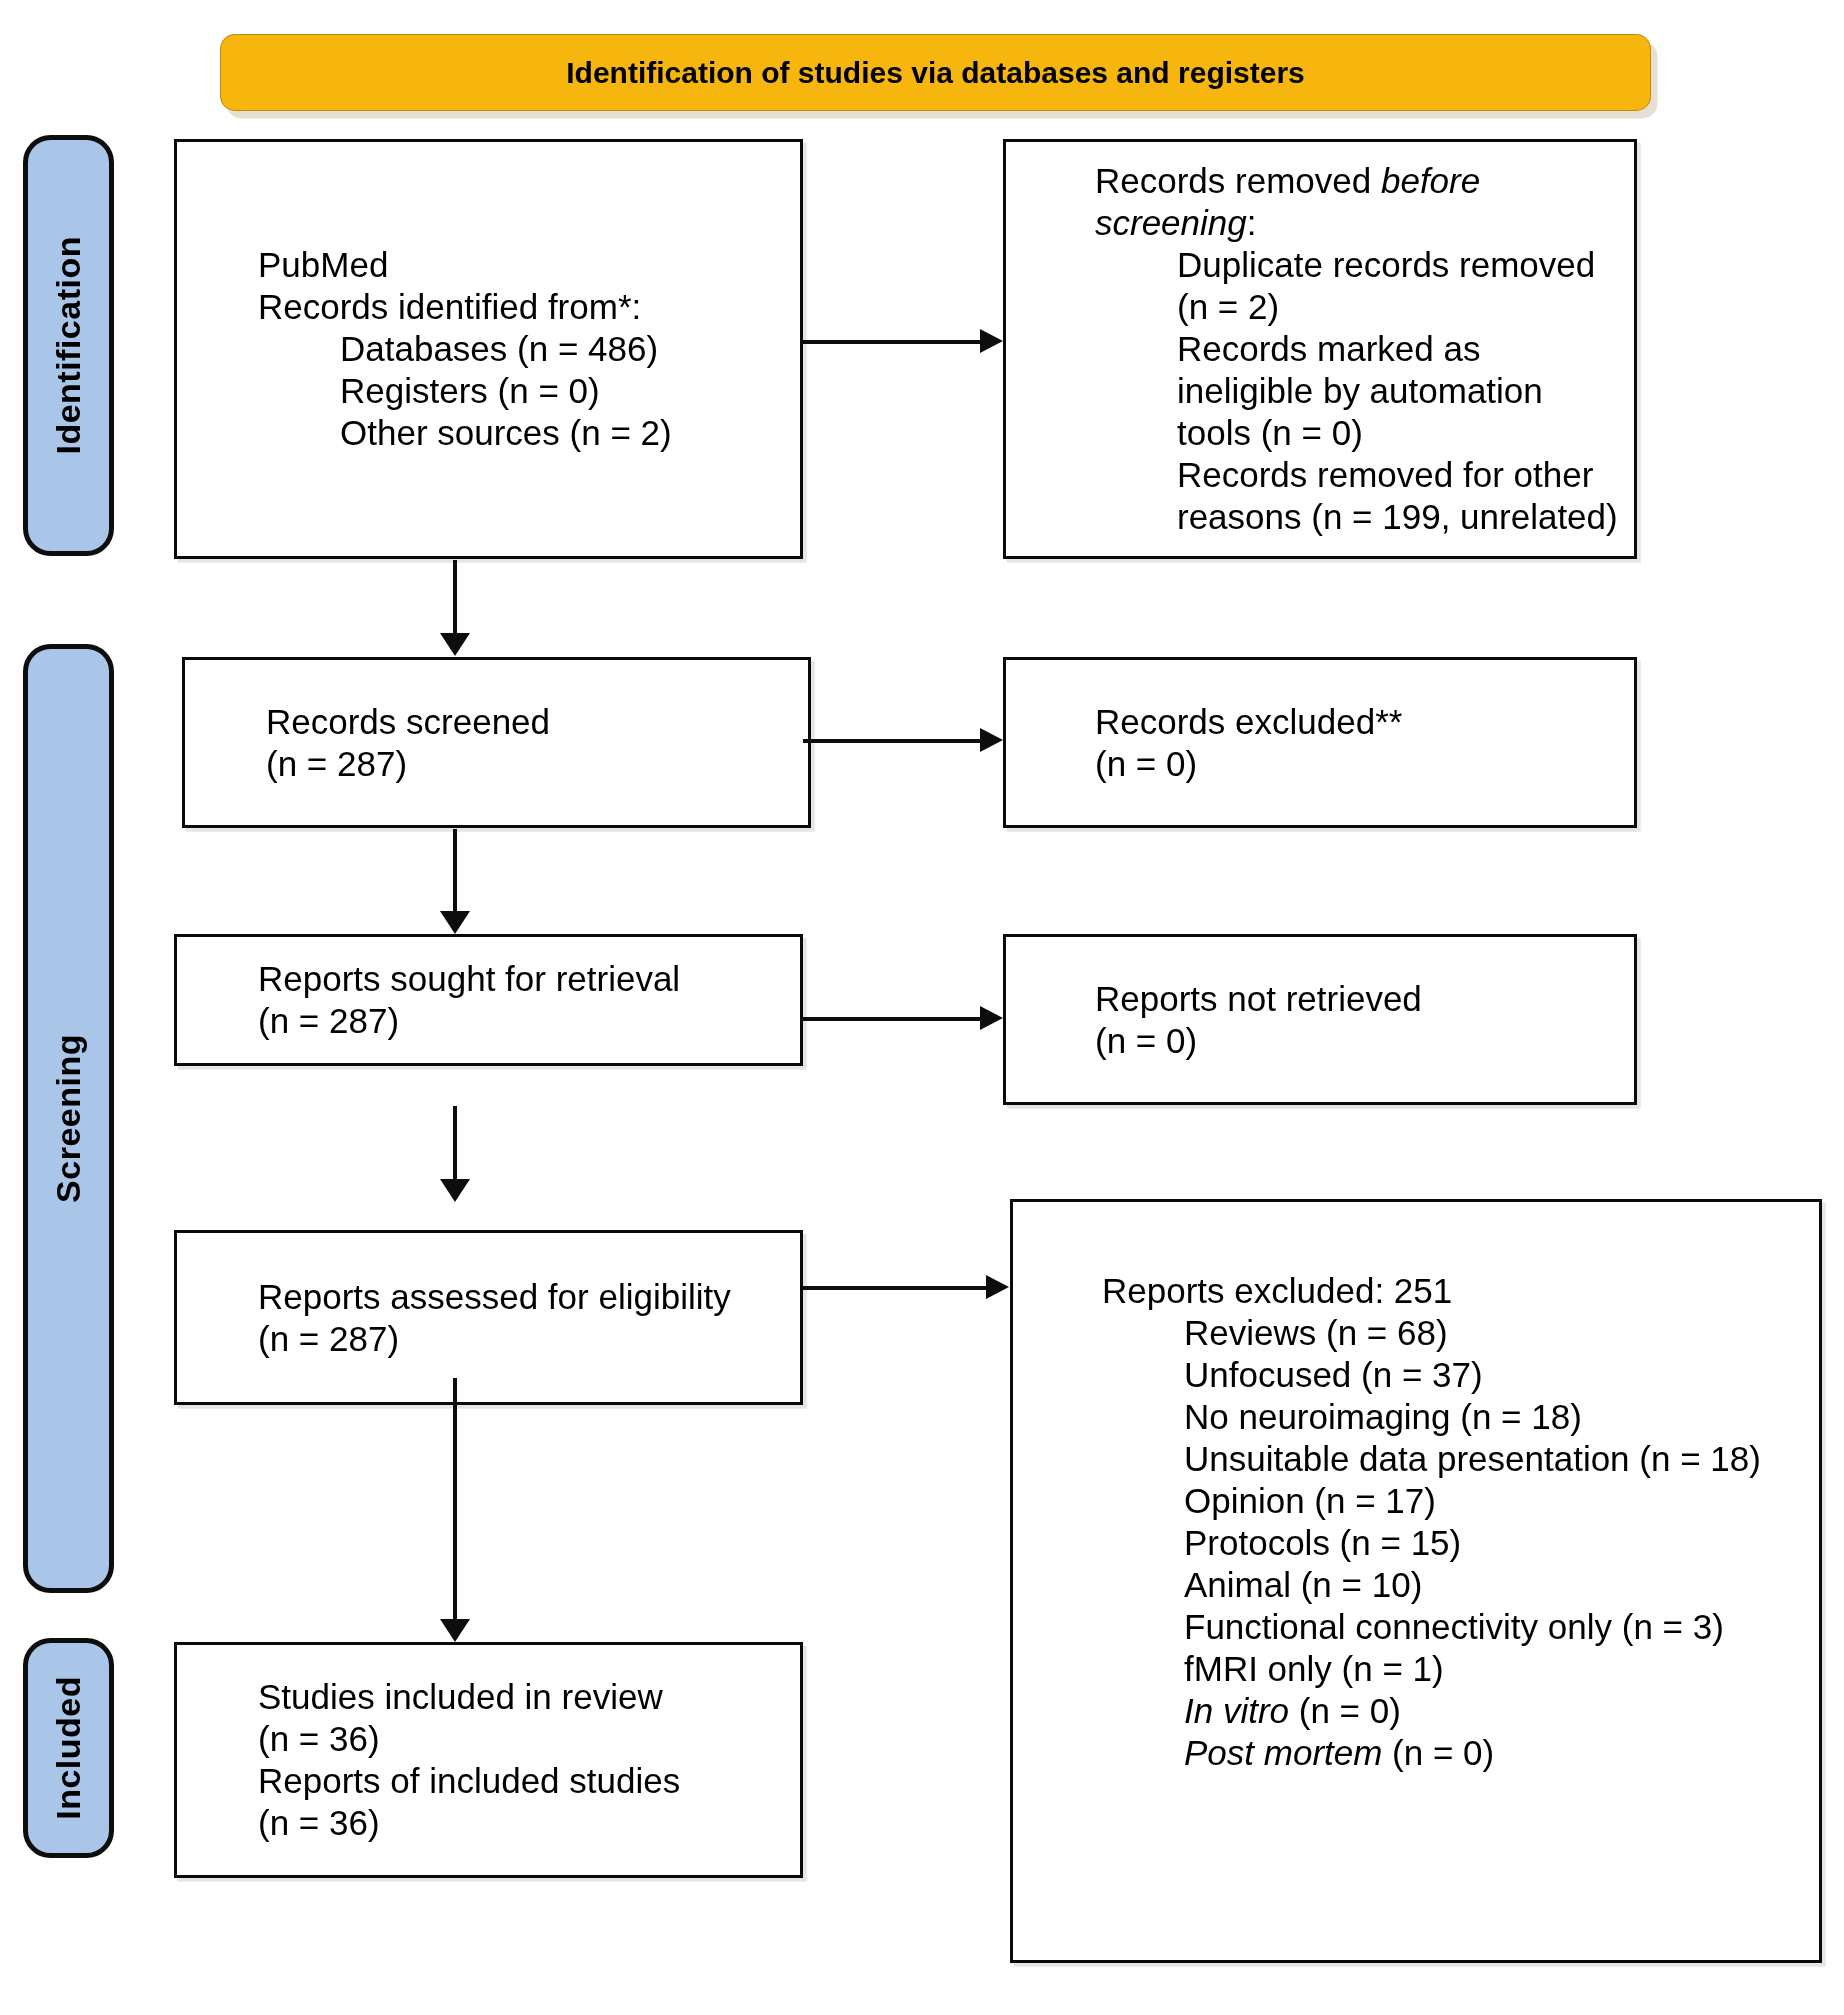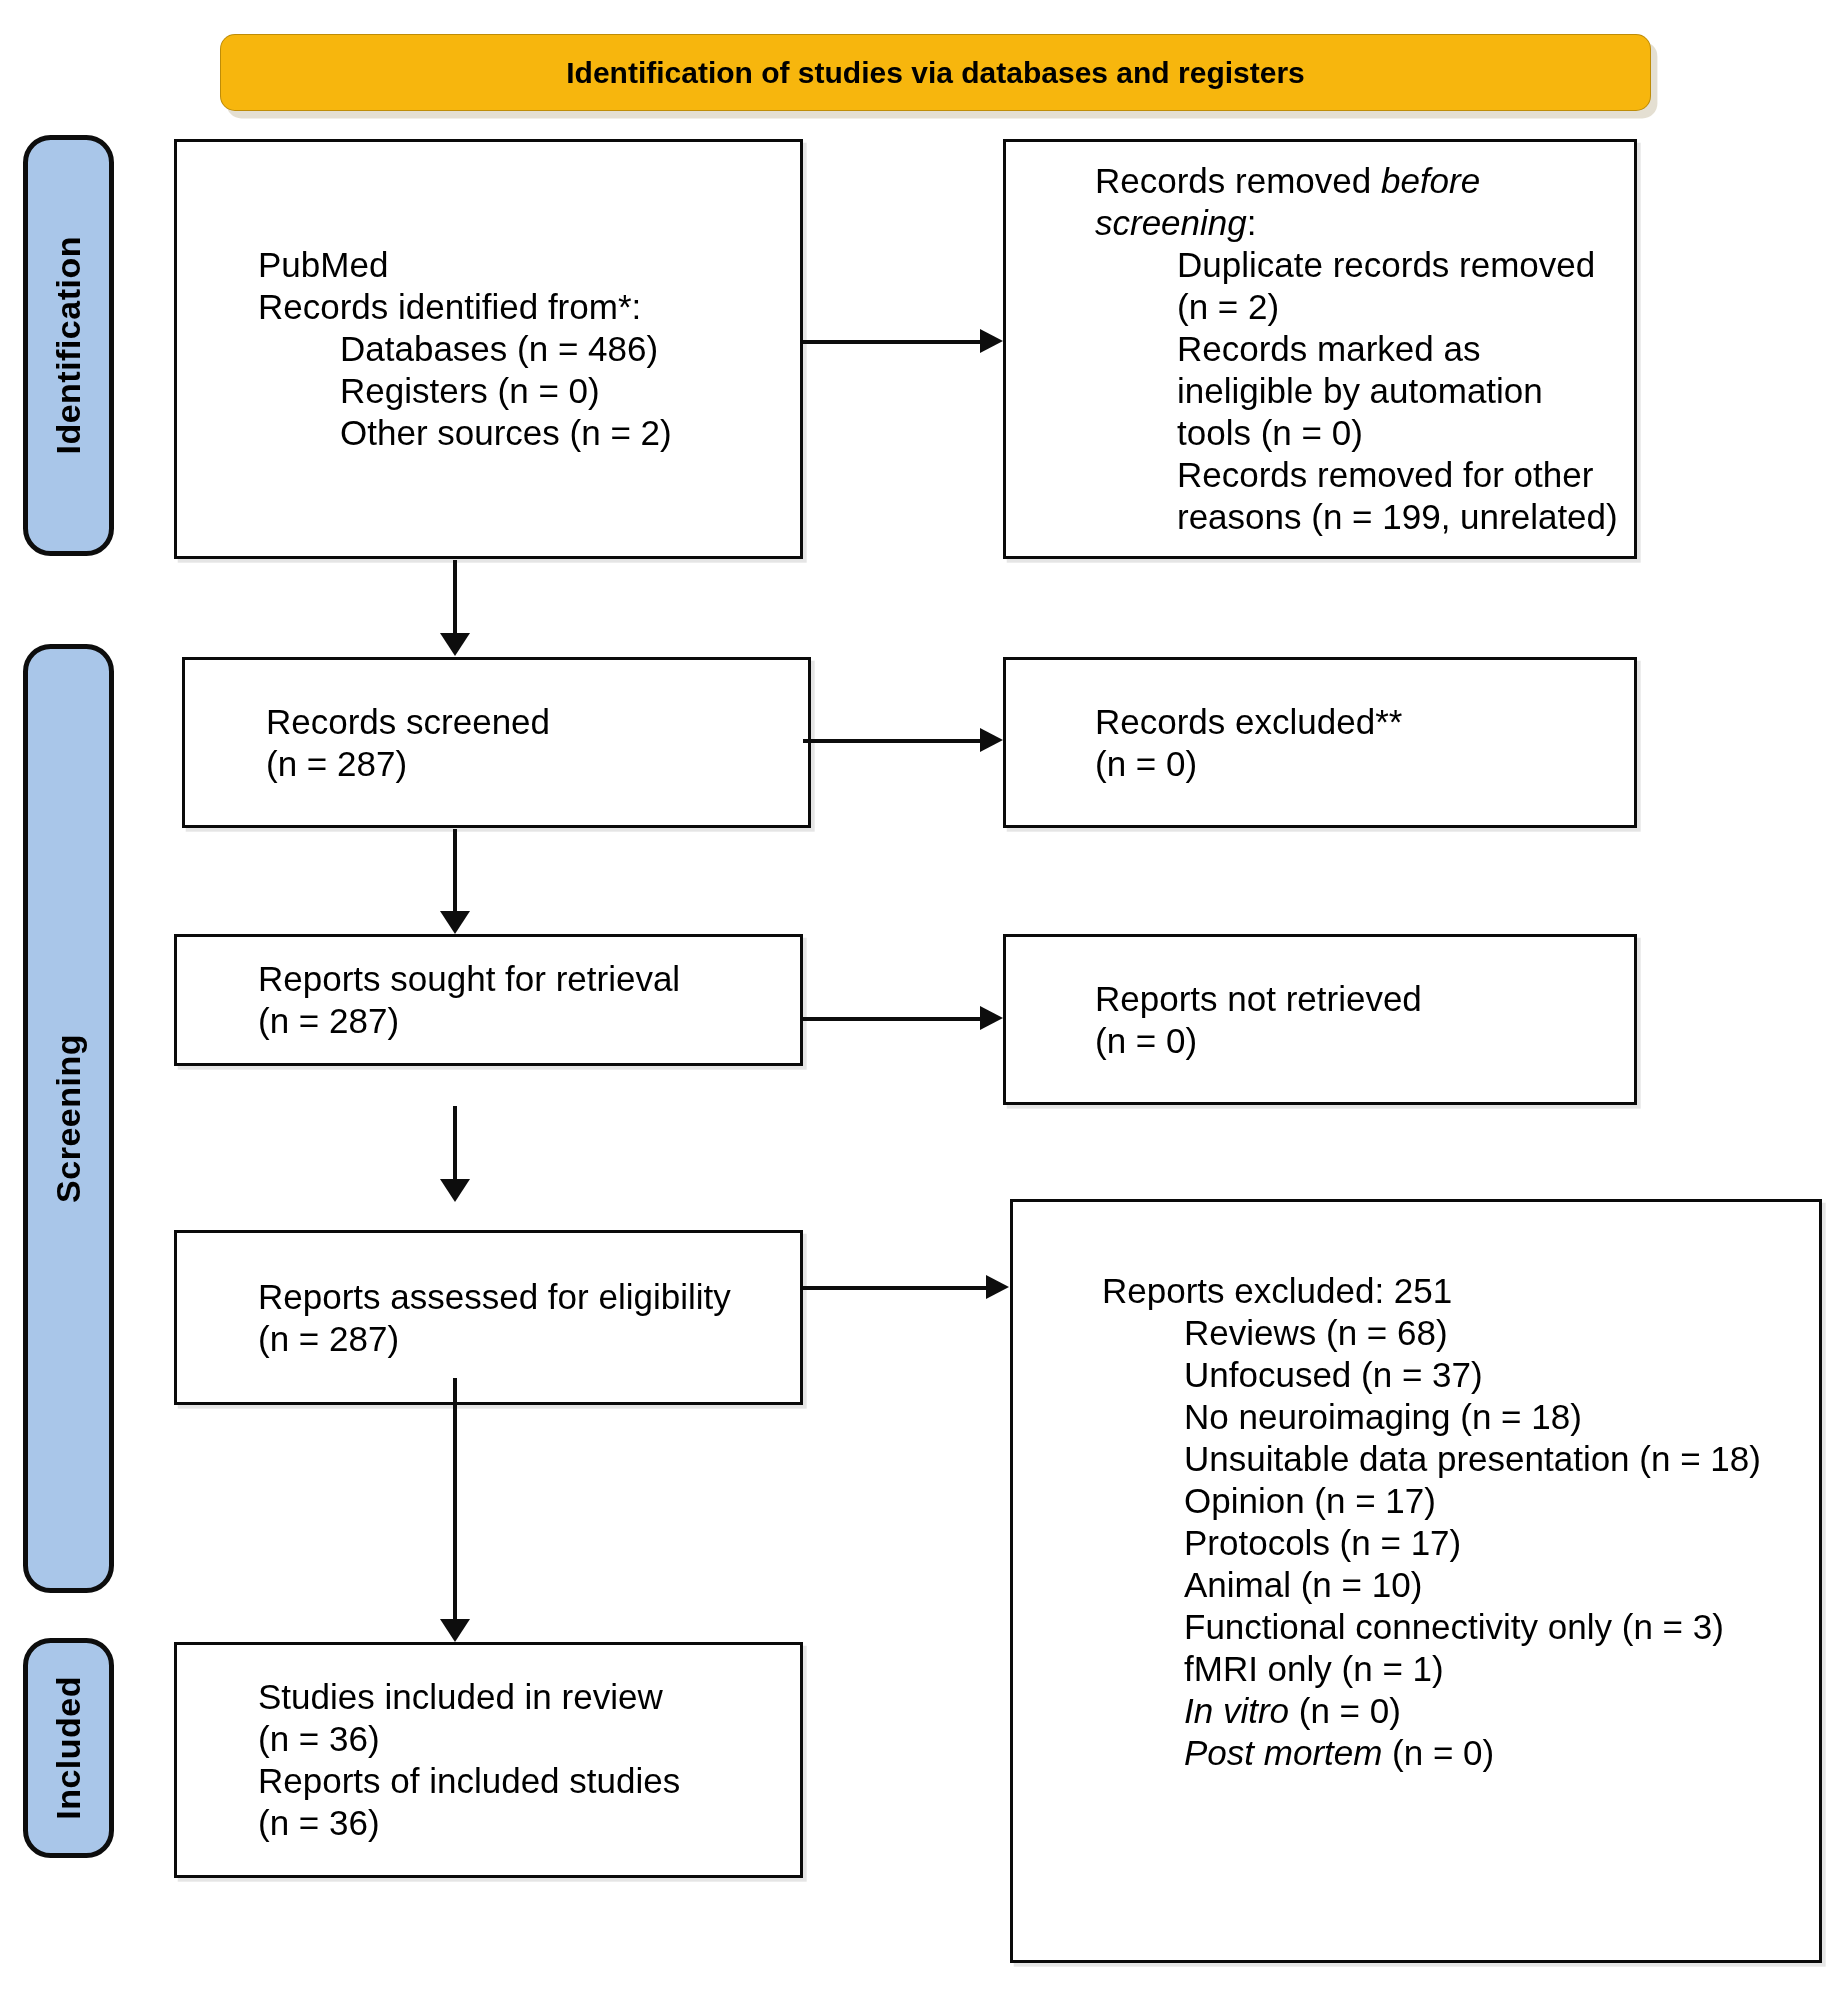--- a/index.html
+++ b/index.html
@@ -161,21 +161,21 @@
 
   <div class="box rbox big rbig">
     <div class="inner">
       <div>Reports excluded: 251</div>
       <div class="sub-list">
           <div>Reviews (n = 68)</div>
           <div>Unfocused (n = 37)</div>
           <div>No neuroimaging (n = 18)</div>
           <div>Unsuitable data presentation (n = 18)</div>
           <div>Opinion (n = 17)</div>
-          <div>Protocols (n = 17)</div>
+          <div>Protocols (n = 15)</div>
           <div>Animal (n = 10)</div>
           <div>Functional connectivity only (n = 3)</div>
           <div>fMRI only (n = 1)</div>
           <div><i>In vitro</i> (n = 0)</div>
           <div><i>Post mortem</i> (n = 0)</div>
         </div>
     </div>
   </div>
 
   <div class="ah" style="left:803px;top:329px;width:200px;">

